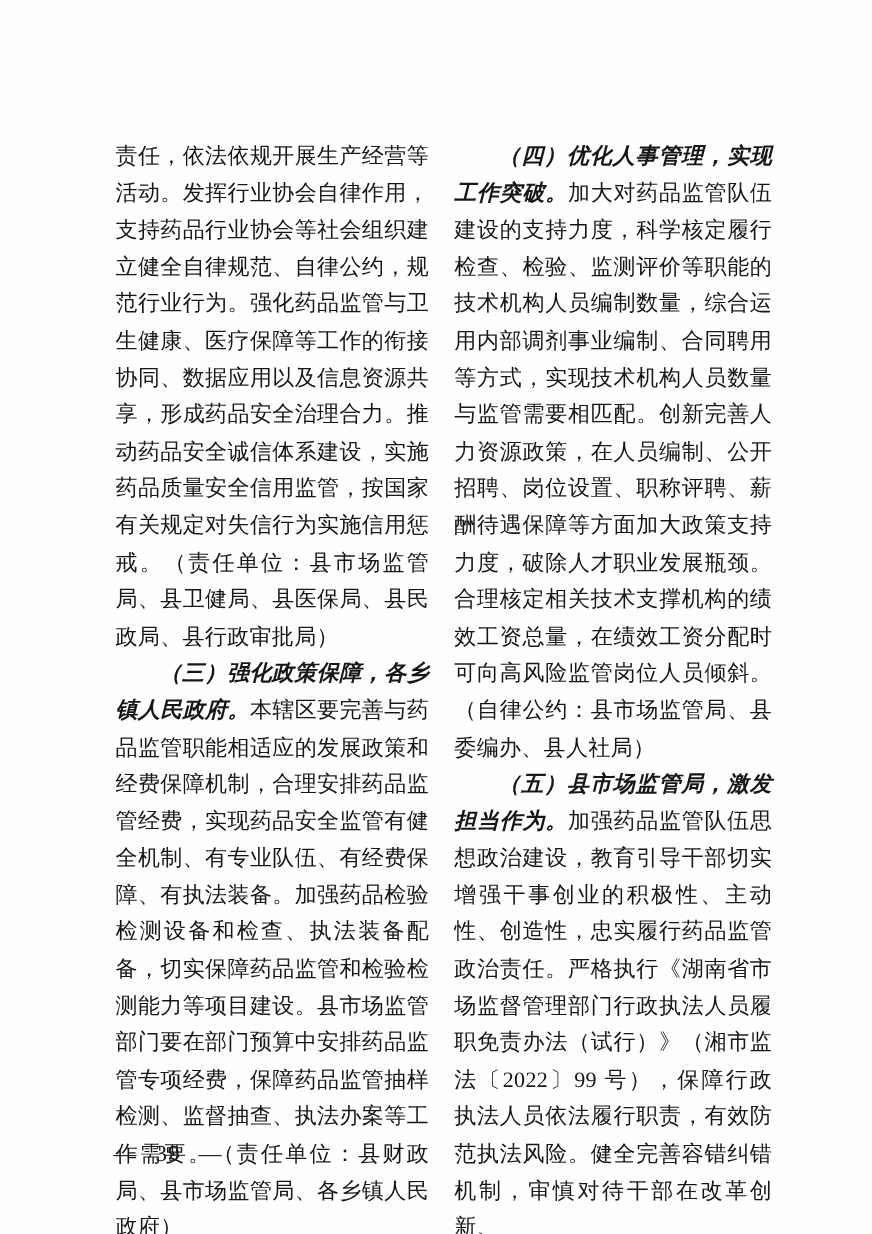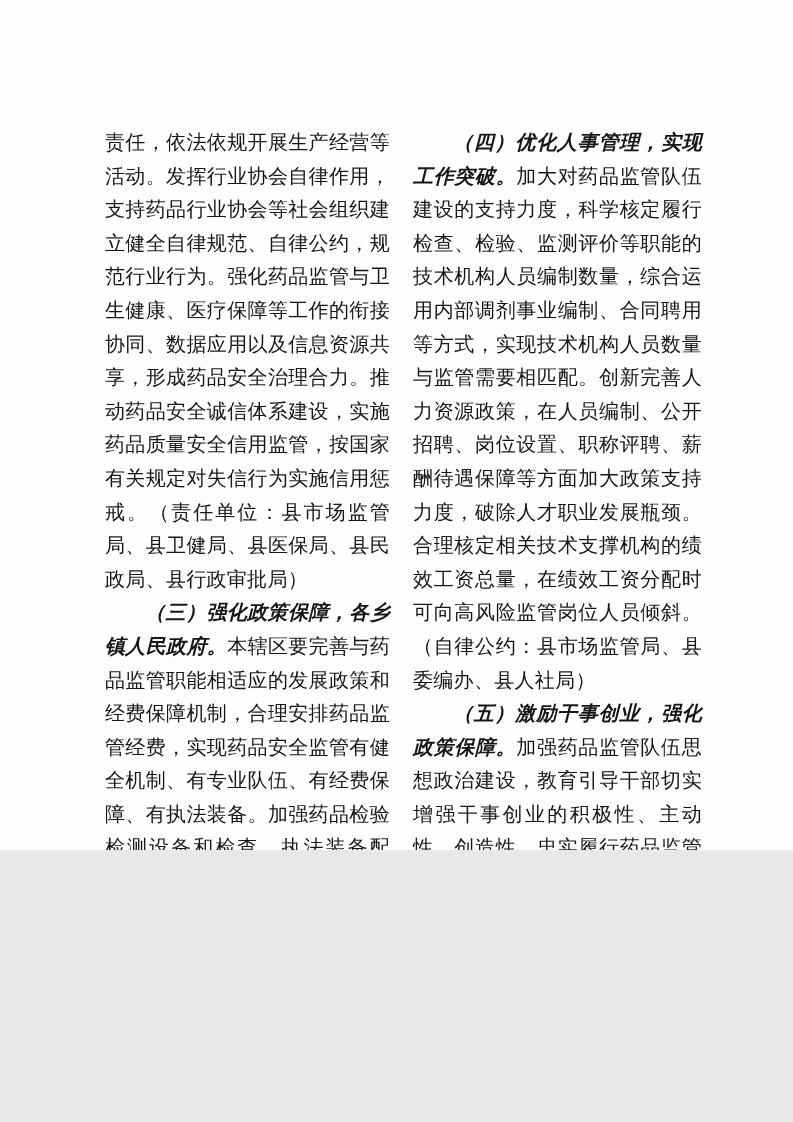--- a/index.html
+++ b/index.html
@@ -3,21 +3,21 @@
 <meta charset="utf-8">
 <style>
   html, body {
     margin: 0;
     padding: 0;
     background: #e8e8e8;
   }
   .page {
     position: relative;
     width: 793px;
-    height: 850px;
+    height: 1122px;
     margin: 0 auto;
     background: #fefefe;
     color: #161616;
     font-family: "Liberation Serif", "DejaVu Serif", serif;
     overflow: hidden;
   }
   .text-body {
     position: absolute;
     left: 105px;
     top: 126px;
@@ -69,19 +69,19 @@
 <body>
 
 <div class="page">
   <main class="text-body">
     <section class="column left">
         <p class="para"><span class="run run-normal">责任，依法依规开展生产经营等活动。发挥行业协会自律作用，支持药品行业协会等社会组织建立健全自律规范、自律公约，规范行业行为。强化药品监管与卫生健康、医疗保障等工作的衔接协同、数据应用以及信息资源共享，形成药品安全治理合力。推动药品安全诚信体系建设，实施药品质量安全信用监管，按国家有关规定对失信行为实施信用惩戒。</span><span class="run run-kaiti">（责任单位：县市场监管局、县卫健局、县医保局、县民政局、县行政审批局）</span></p>
         <p class="para indent"><span class="run run-bold">（三）强化政策保障，各乡镇人民政府。</span><span class="run run-normal">本辖区要完善与药品监管职能相适应的发展政策和经费保障机制，合理安排药品监管经费，实现药品安全监管有健全机制、有专业队伍、有经费保障、有执法装备。加强药品检验检测设备和检查、执法装备配备，切实保障药品监管和检验检测能力等项目建设。县市场监管部门要在部门预算中安排药品监管专项经费，保障药品监管抽样检测、监督抽查、执法办案等工作需要。</span><span class="run run-kaiti">（责任单位：县财政局、县市场监管局、各乡镇人民政府）</span></p>
       </section>
     <section class="column right">
         <p class="para indent"><span class="run run-bold">（四）优化人事管理，实现工作突破。</span><span class="run run-normal">加大对药品监管队伍建设的支持力度，科学核定履行检查、检验、监测评价等职能的技术机构人员编制数量，综合运用内部调剂事业编制、合同聘用等方式，实现技术机构人员数量与监管需要相匹配。创新完善人力资源政策，在人员编制、公开招聘、岗位设置、职称评聘、薪酬待遇保障等方面加大政策支持力度，破除人才职业发展瓶颈。合理核定相关技术支撑机构的绩效工资总量，在绩效工资分配时可向高风险监管岗位人员倾斜。</span><span class="run run-kaiti">（自律公约：县市场监管局、县委编办、县人社局）</span></p>
-        <p class="para indent"><span class="run run-bold">（五）激励干事创业，强化政策保障。</span><span class="run run-normal">加强药品监管队伍思想政治建设，教育引导干部切实增强干事创业的积极性、主动性、创造性，忠实履行药品监管政治责任。严格执行《湖南省市场监督管理部门行政执法人员履职免责办法（试行）》（湘市监法〔2022〕99 号），保障行政执法人员依法履行职责，有效防范执法风险。健全完善容错纠错机制，审慎对待干部在改革创新、</span></p>
+        <p class="para indent"><span class="run run-bold">（五）县市场监管局，激发担当作为。</span><span class="run run-normal">加强药品监管队伍思想政治建设，教育引导干部切实增强干事创业的积极性、主动性、创造性，忠实履行药品监管政治责任。严格执行《湖南省市场监督管理部门行政执法人员履职免责办法（试行）》（湘市监法〔2022〕99 号），保障行政执法人员依法履行职责，有效防范执法风险。健全完善容错纠错机制，审慎对待干部在改革创新、</span></p>
       </section>
   </main>
   <footer class="page-footer">
     <span class="page-number">— 39 —</span>
   </footer>
 </div>
 
 </body></html>

